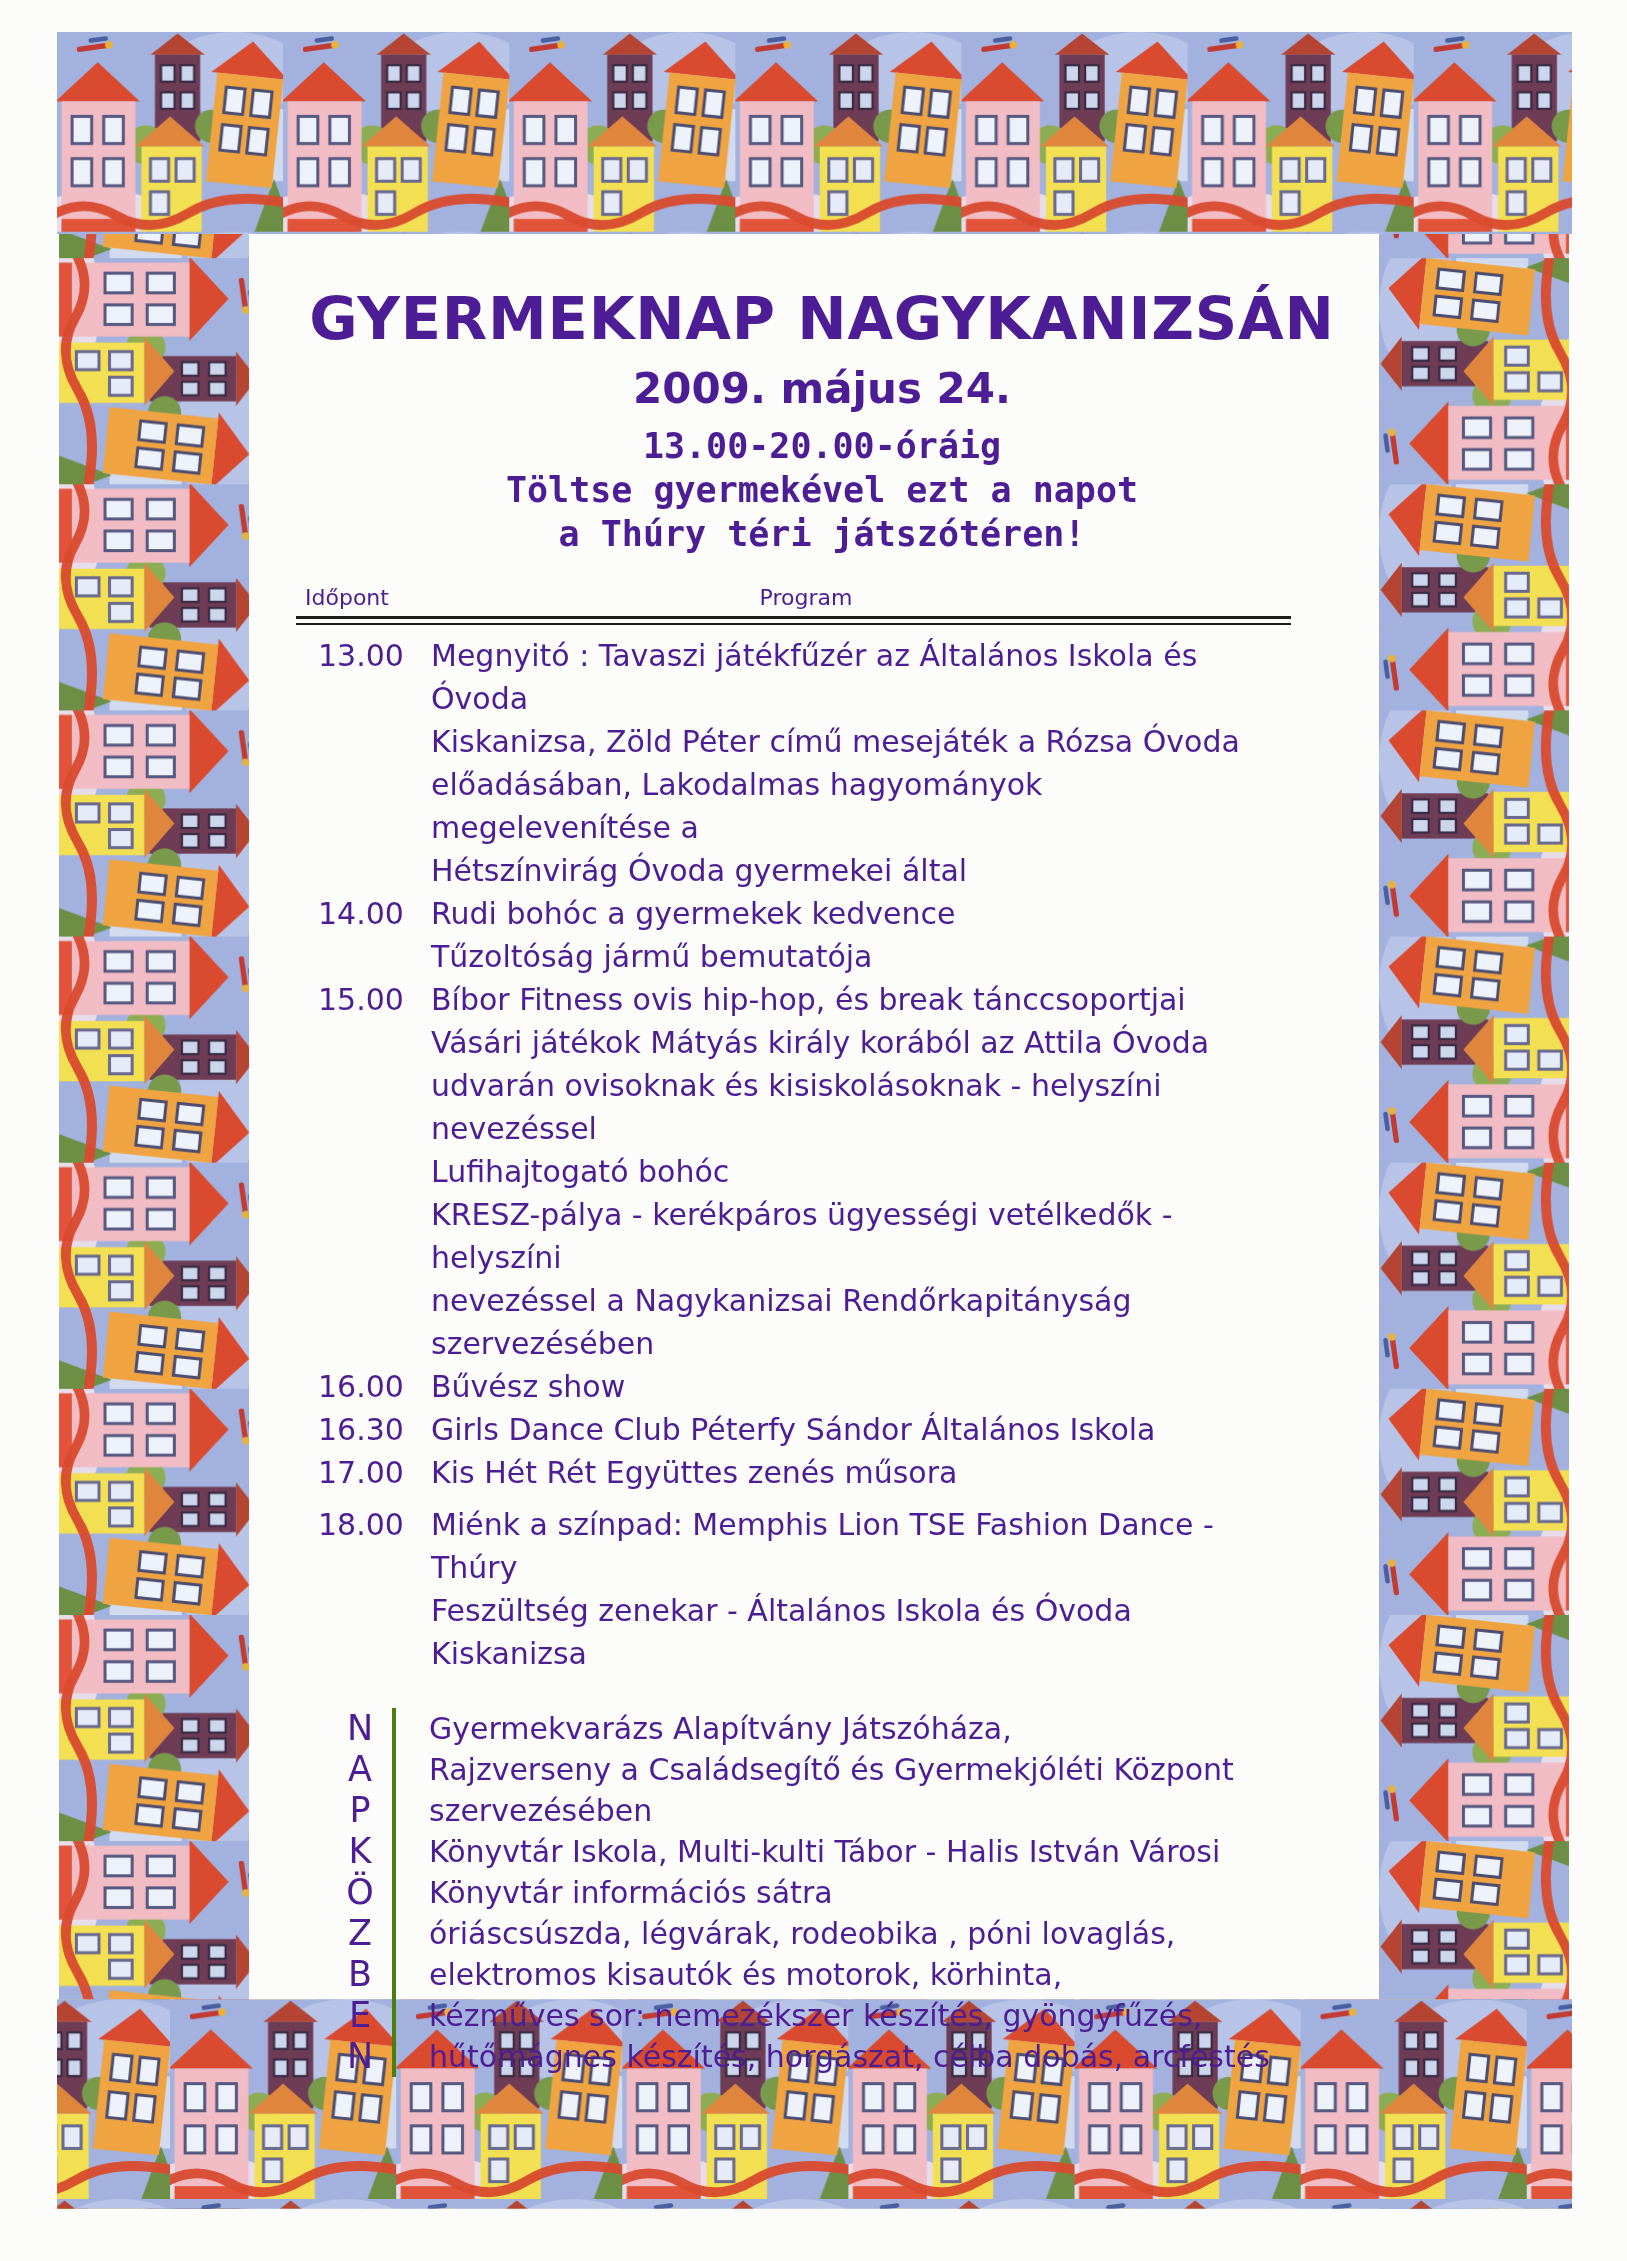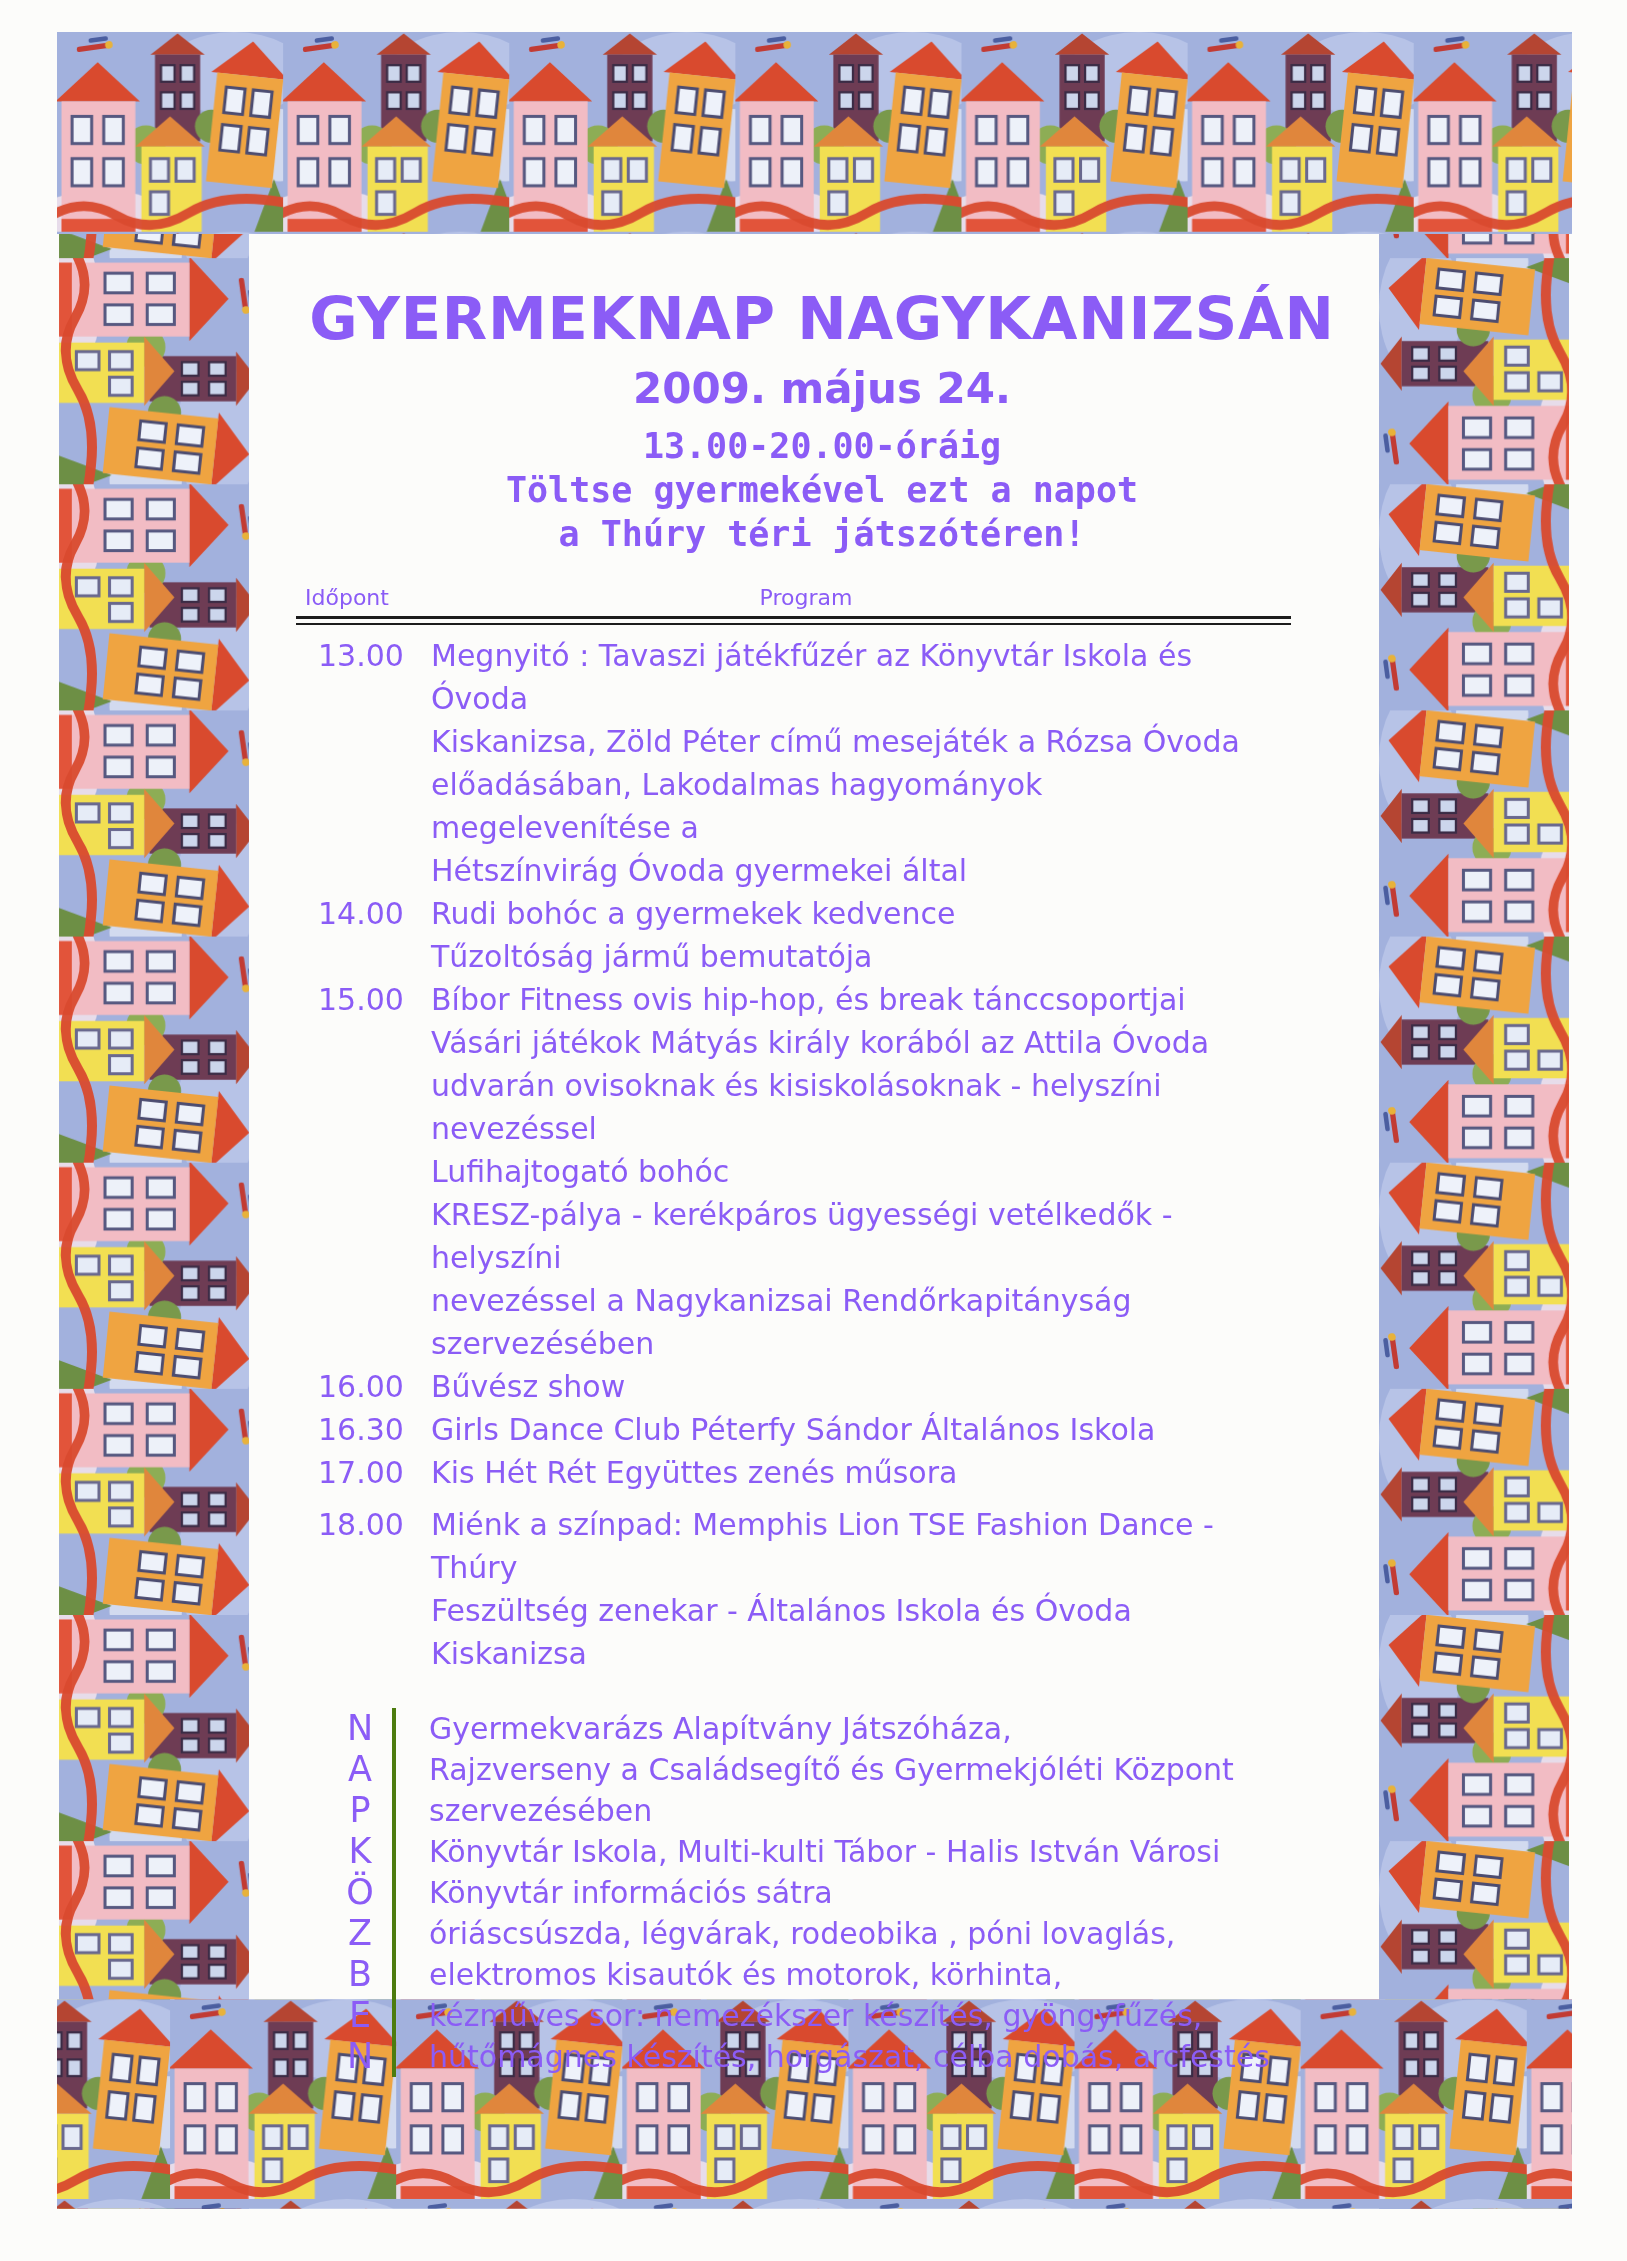--- a/index.html
+++ b/index.html
@@ -1,21 +1,21 @@
 <!DOCTYPE html>
 <html lang="hu" style="font-size:12px"><head>
 <meta charset="utf-8">
 <style>
   html,body{margin:0;padding:0;background:#ededed;}
   .page{
     position:relative;
     width:1627px;height:2261px;
     background:#fcfcfa;
     overflow:hidden;
-    color:#8b5cf6;
+    color:#4c1d95;
     font-family:"DejaVu Sans","Liberation Sans",sans-serif;
   }
   .defs-svg{position:absolute;width:0;height:0;overflow:hidden;}
   .strip{position:absolute;display:block;}
 
   .content{position:absolute;left:249px;top:234px;width:1131px;}
 
   .head{margin-left:15px;width:1116px;text-align:center;}
   .title{margin:53px 0 0;font-size:59px;line-height:1.08;font-weight:bold;letter-spacing:0.8px;}
   .date{margin-top:13.6px;font-size:42px;font-weight:bold;}
@@ -139,21 +139,21 @@
     <div class="schedule">
       <div class="sched-head">
         <div class="th-time">Időpont</div>
         <div class="th-prog">Program</div>
       </div>
       <div class="rule"></div>
 
       <div class="srow first">
         <div class="time">13.00</div>
         <div class="lines">
-          <div class="line">Megnyitó : Tavaszi játékfűzér az Könyvtár Iskola és Óvoda</div>
+          <div class="line">Megnyitó : Tavaszi játékfűzér az Általános Iskola és Óvoda</div>
           <div class="line">Kiskanizsa, Zöld Péter című mesejáték a Rózsa Óvoda</div>
           <div class="line">előadásában, Lakodalmas hagyományok megelevenítése a</div>
           <div class="line">Hétszínvirág Óvoda gyermekei által</div>
         </div>
       </div>
 
 
       <div class="srow">
         <div class="time">14.00</div>
         <div class="lines">

